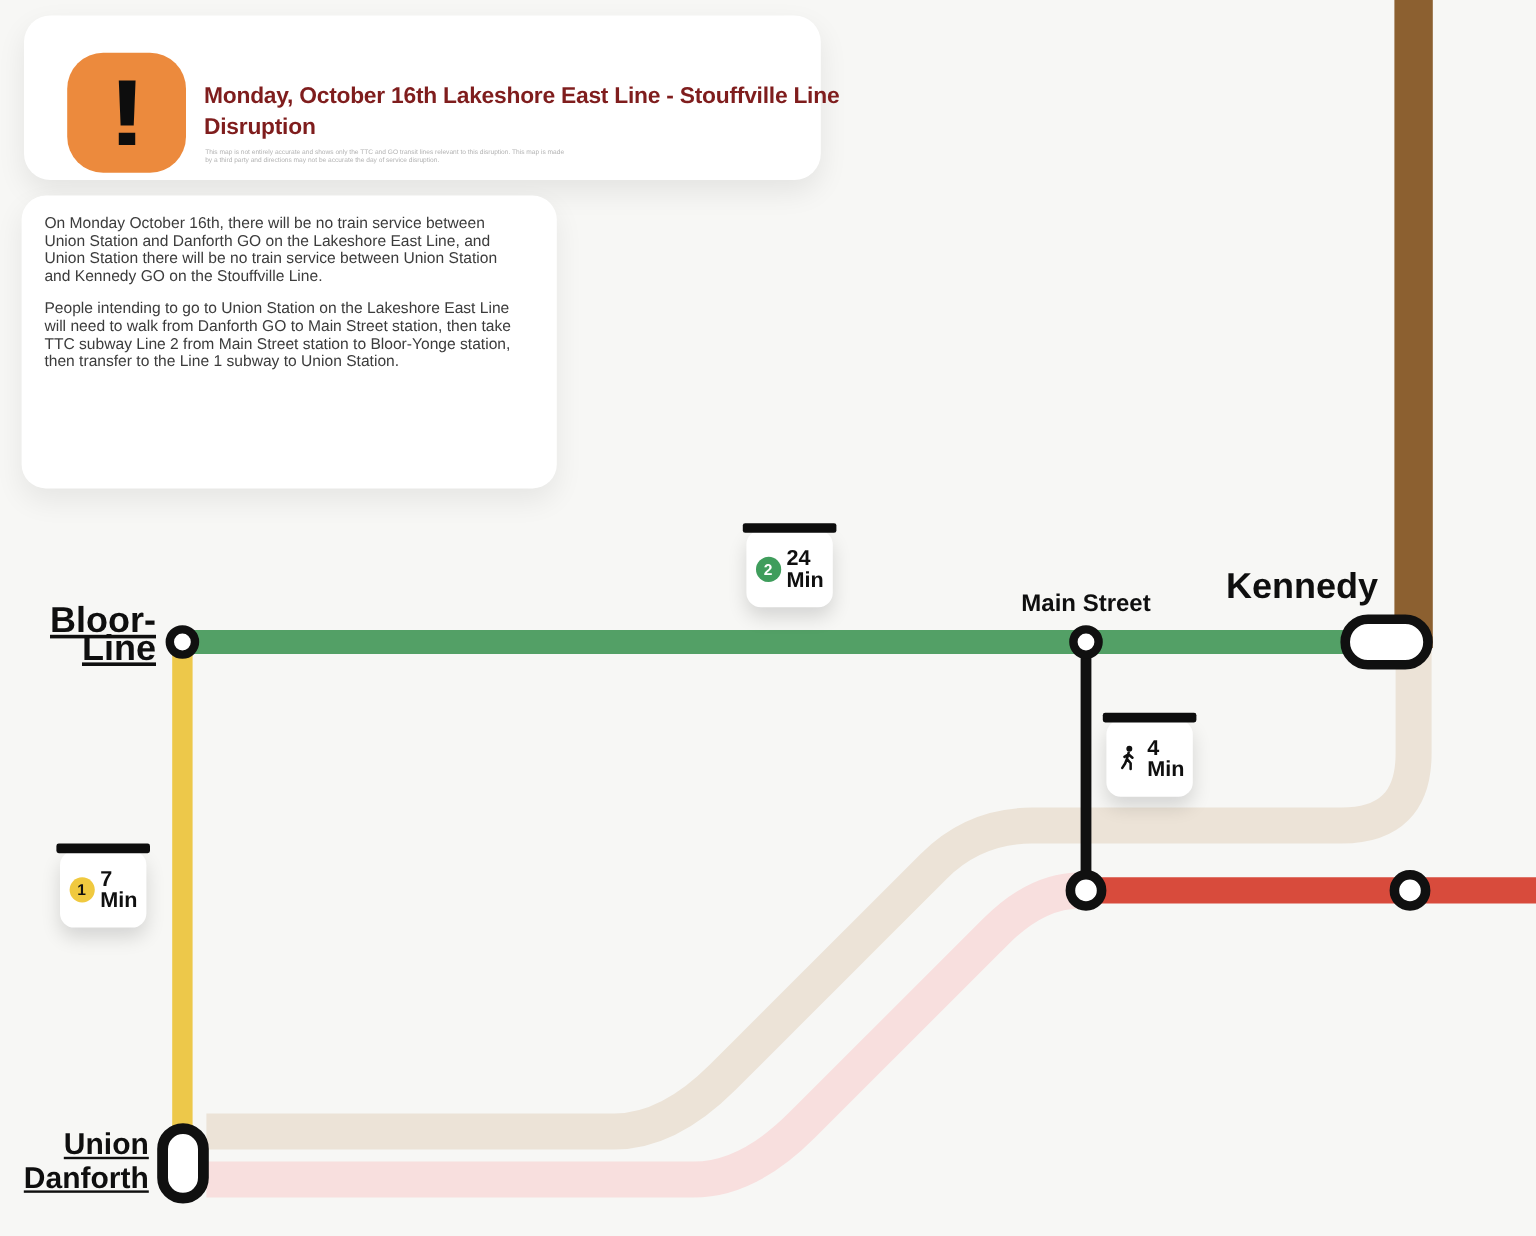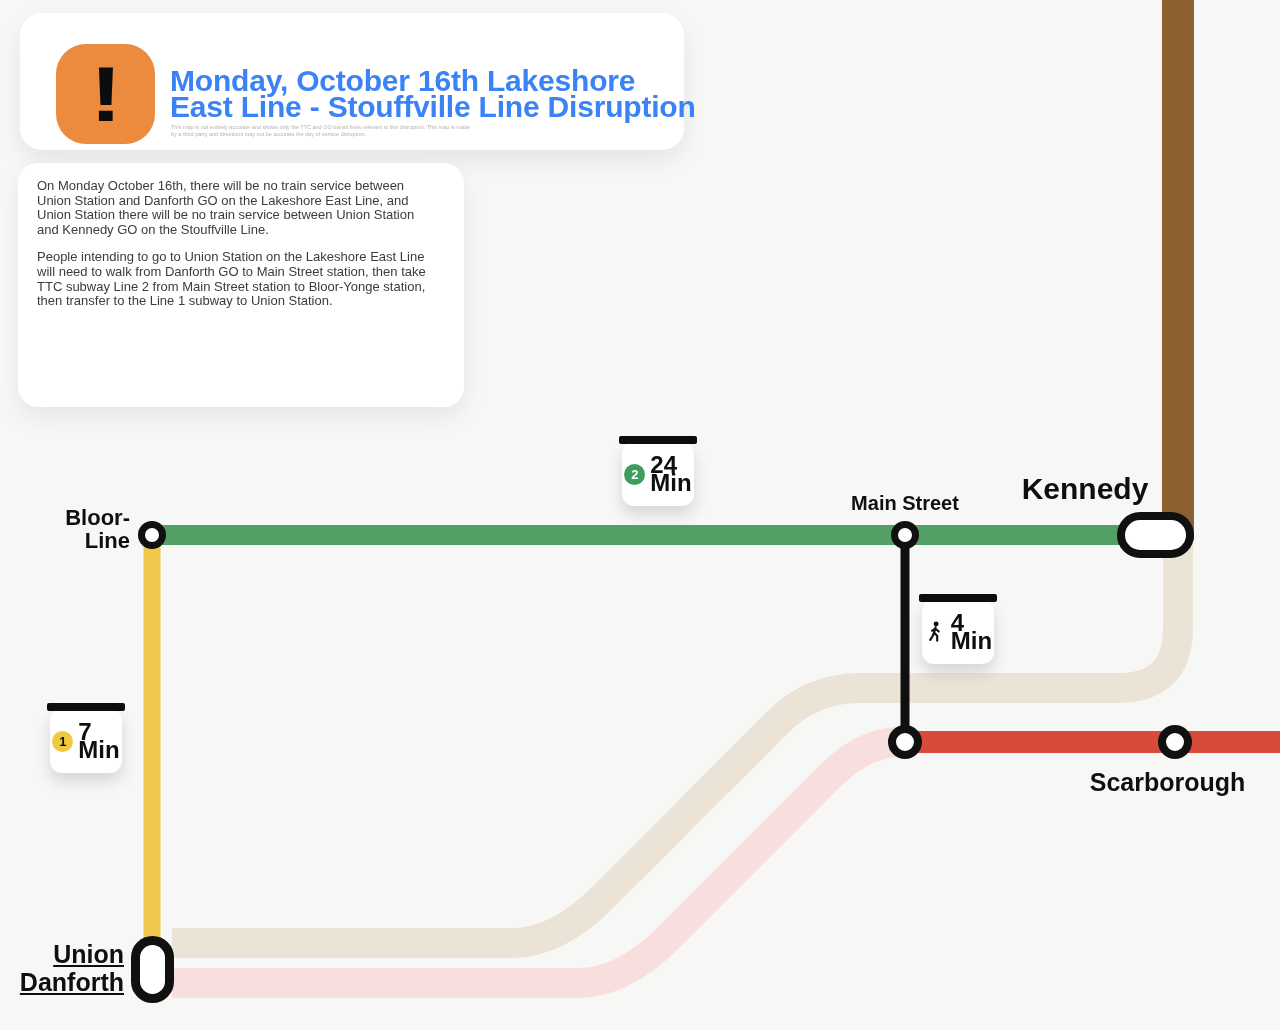--- a/index.html
+++ b/index.html
@@ -21,21 +21,21 @@
     position:absolute;left:36px;top:31px;width:99px;height:100px;
     background:#ec8a3d;border-radius:30px;
     display:flex;align-items:center;justify-content:center;
   }
   .alert-icon .bang{
     font-size:78px;font-weight:900;color:#0d0d0d;line-height:1;
     transform:scaleX(1.25);
   }
   .alert-title{
     position:absolute;left:150px;top:55px;width:535px;
-    font-size:30px;font-weight:700;line-height:26px;color:#3b82f6;
+    font-size:19px;font-weight:700;line-height:26px;color:#7f1d1d;
     letter-spacing:-0.2px;
   }
   .fine-print{
     position:absolute;left:151px;top:111px;width:300px;
     font-size:5.5px;line-height:7px;color:#b3b3b3;
   }
 
   
   .notice-card{
     position:absolute;left:18px;top:163px;width:446px;height:244px;
@@ -43,21 +43,21 @@
     box-shadow:0 10px 24px rgba(0,0,0,.07);
     box-sizing:border-box;padding:16px 22px 0 19px;
   }
   .notice-card p{
     margin:0 16px 13px 0;font-size:13px;line-height:14.6px;color:#3c3c3c;
   }
 
   
   .station-label{position:absolute;font-weight:700;color:#0f0f0f;}
   .station-label span{display:block;}
-  .lbl-bloor{left:24px;top:506px;width:106px;text-align:right;font-size:22px;line-height:23px;}
+  .lbl-bloor{left:24px;top:506px;width:106px;text-align:right;font-size:30px;line-height:23px;text-decoration:underline;}
   .lbl-main{left:810px;top:492px;width:190px;text-align:center;font-size:20px;}
   .lbl-kennedy{left:980px;top:472px;width:210px;text-align:center;font-size:30px;}
   .lbl-danforth{left:810px;top:768px;width:190px;text-align:center;font-size:25px;}
   .lbl-scarborough{left:1060px;top:768px;width:215px;text-align:center;font-size:25px;}
   .lbl-union{left:14px;top:940px;width:110px;text-align:right;font-size:25px;line-height:28px;text-decoration:underline;}
 
   
   .badge{
     position:absolute;width:72px;height:64px;background:#ffffff;border-radius:12px;
     box-shadow:0 8px 16px rgba(0,0,0,.14);
@@ -67,21 +67,21 @@
     position:absolute;top:-6px;left:-3px;width:78px;height:8px;
     background:#0d0d0d;border-radius:2px;
   }
   .bullet{
     width:21px;height:21px;border-radius:50%;flex:0 0 auto;
     display:flex;align-items:center;justify-content:center;
     font-size:13px;font-weight:700;
   }
   .bullet.green{background:#3f9d5c;color:#ffffff;}
   .bullet.yellow{background:#f0c93f;color:#111111;}
-  .time{font-size:24px;font-weight:700;line-height:18px;color:#0f0f0f;text-align:left;}
+  .time{font-size:18px;font-weight:700;line-height:18px;color:#0f0f0f;text-align:left;}
   .time span{display:block;}
   .badge-line2{left:622px;top:442px;}
   .badge-line1{left:50px;top:709px;}
   .badge-walk{left:922px;top:600px;}
   .walk-icon{flex:0 0 auto;}
 </style>
 </head>
 <body>
 
 <div class="canvas">
@@ -125,21 +125,20 @@
     <p>On Monday October 16th, there will be no train service between Union Station and Danforth GO on the Lakeshore East Line, and Union Station there will be no train service between Union Station and Kennedy GO on the Stouffville Line.</p>
     <p>People intending to go to Union Station on the Lakeshore East Line will need to walk from Danforth GO to Main Street station, then take TTC subway Line 2 from Main Street station to Bloor-Yonge station, then transfer to the Line 1 subway to Union Station.</p>
   </div>
 
   <div class="station-label lbl-bloor">
     <span>Bloor-</span>
     <span>Line</span>
   </div>
   <div class="station-label lbl-main">Main Street</div>
   <div class="station-label lbl-kennedy">Kennedy</div>
-  <div class="station-label lbl-scarborough">Scarborough</div>
   <div class="station-label lbl-union">
     <span>Union</span>
     <span>Danforth</span>
   </div>
 
   <div class="badge badge-line2">
     <div class="bar"></div>
     <div class="bullet green">2</div>
     <div class="time">
       <span>24</span>

